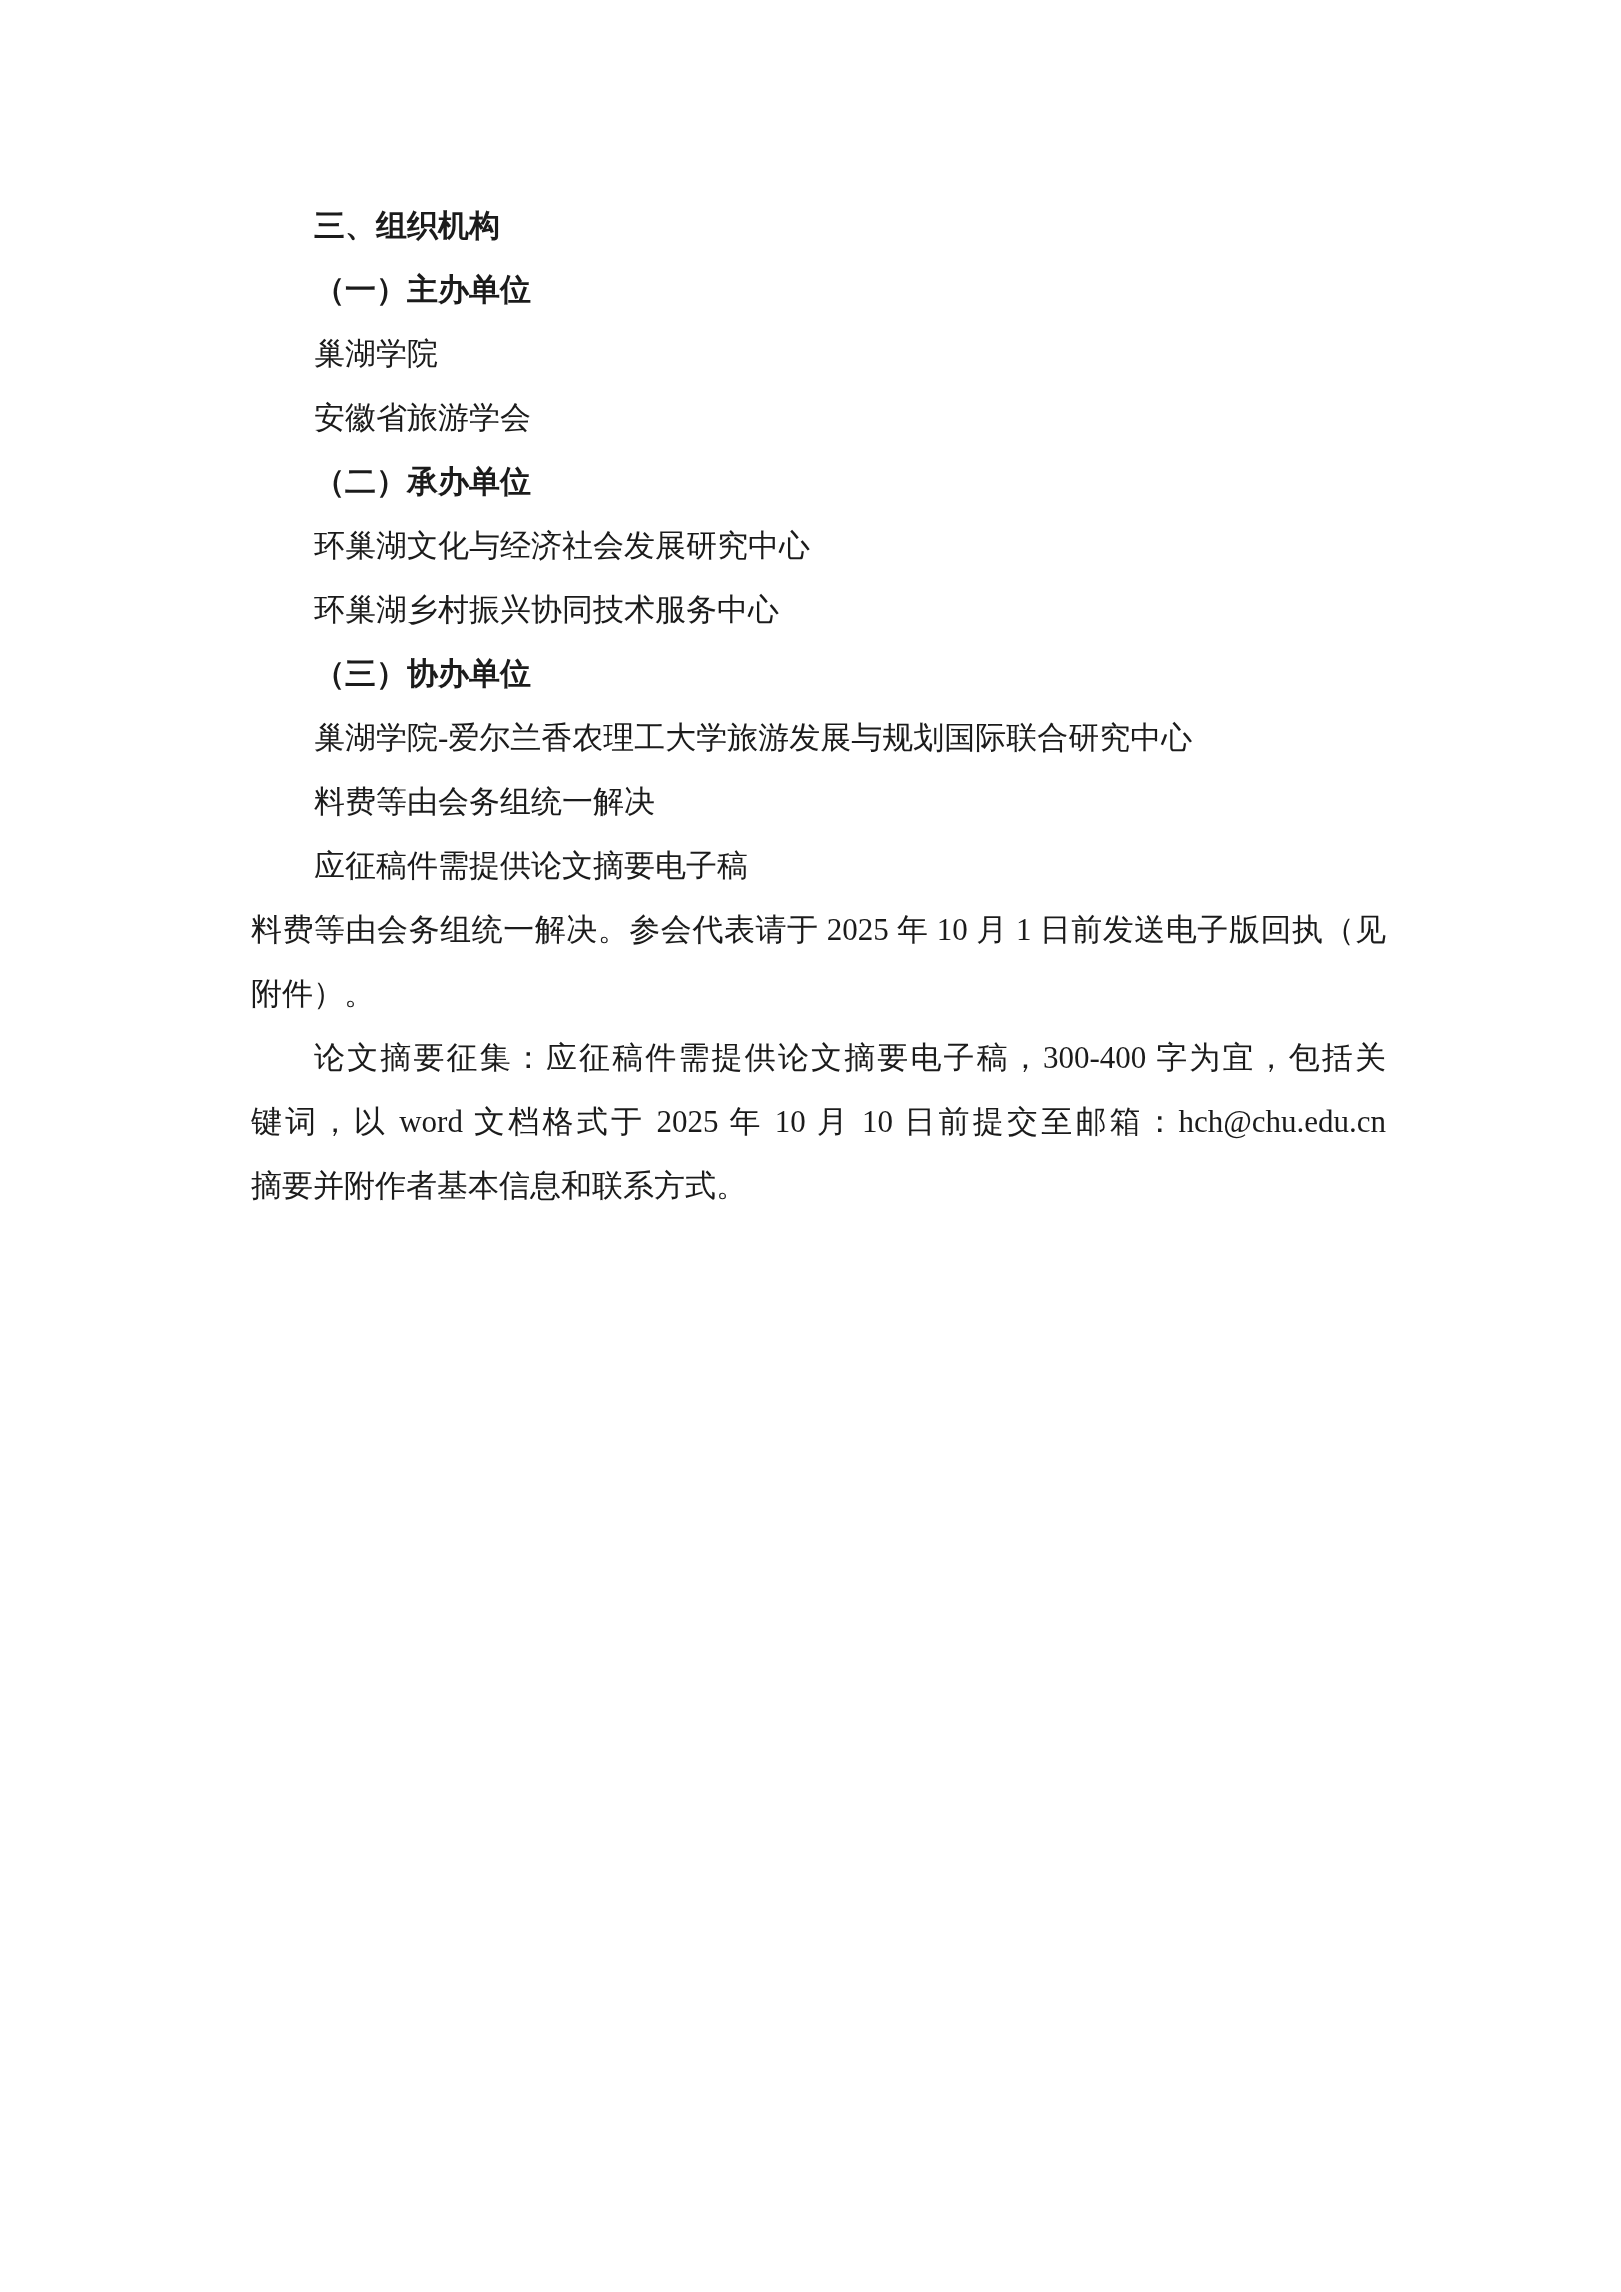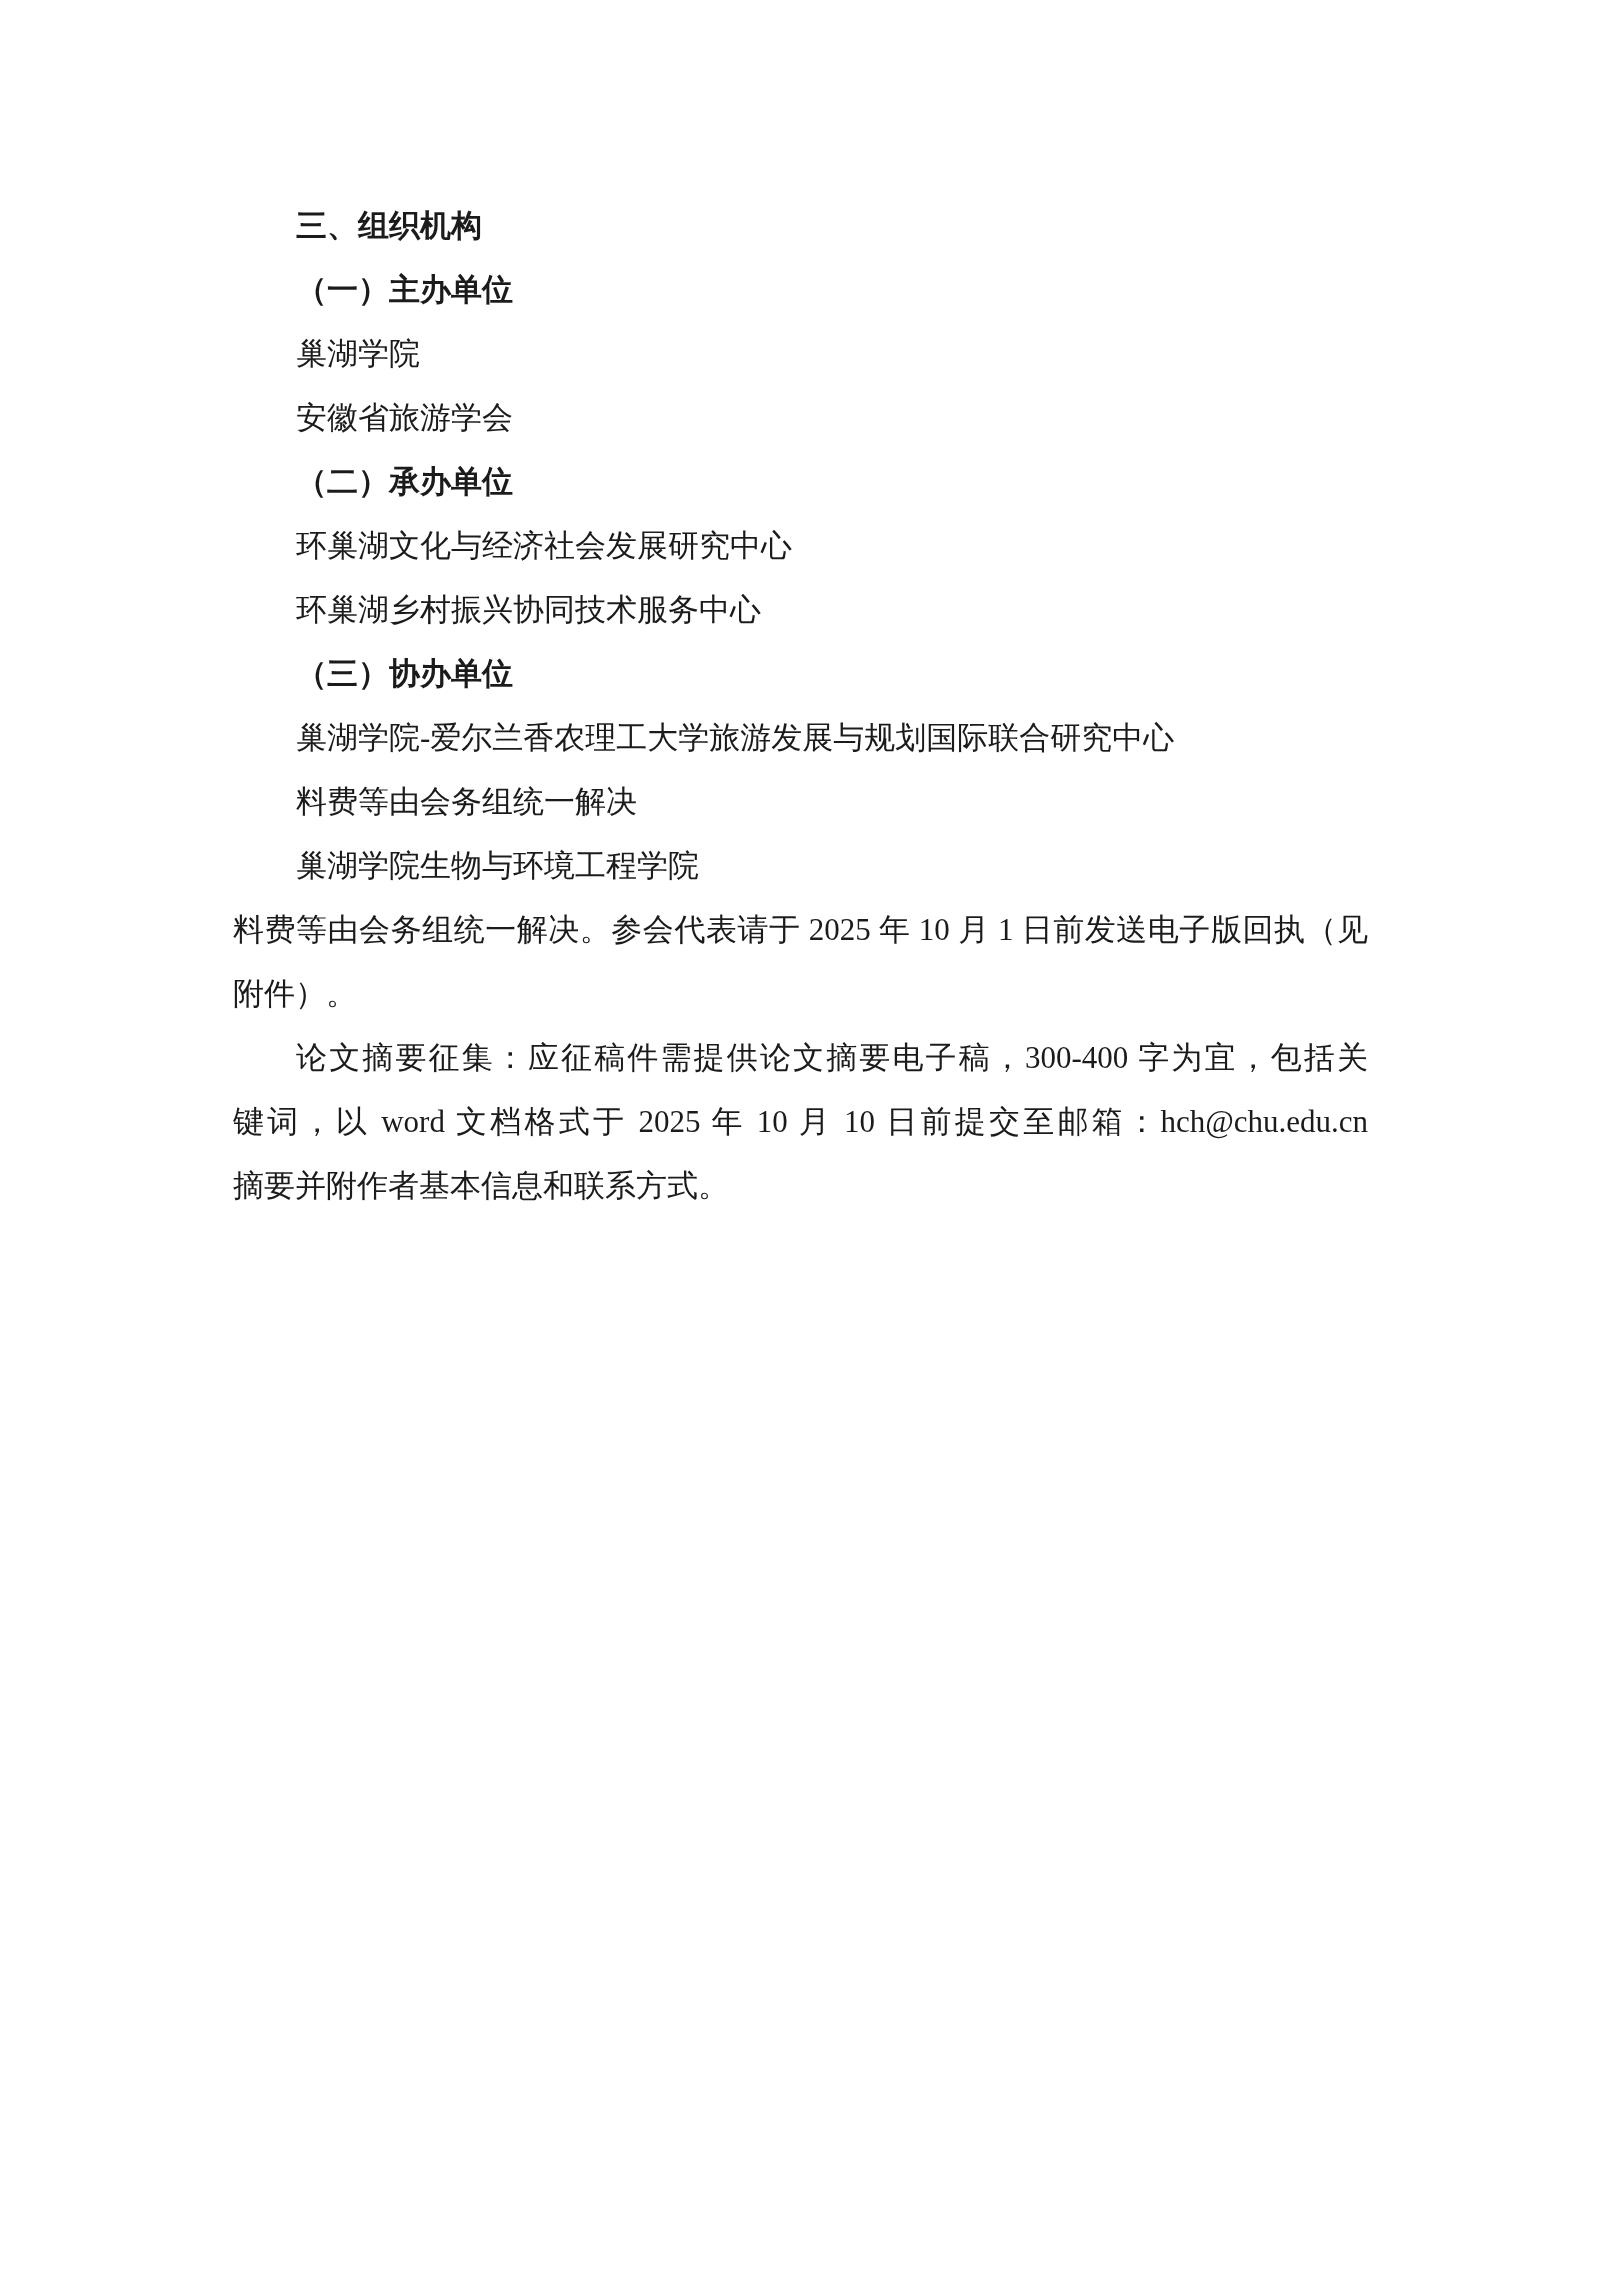--- a/index.html
+++ b/index.html
@@ -10,21 +10,21 @@
     position: relative;
     width: 1621px;
     height: 2293px;
     background: #ffffff;
     color: #1b1b1b;
     overflow: hidden;
     font-family: "Liberation Serif", "DejaVu Serif", serif;
   }
   .content {
     position: absolute;
-    left: 233px;
+    left: 251px;
     top: 194px;
     width: 1135px;
   }
   .line {
     height: 64px;
     line-height: 64px;
     font-size: 31px;
     white-space: nowrap;
     letter-spacing: 0;
   }
@@ -49,21 +49,21 @@
     <div class="line h1 indent">三、组织机构</div>
     <div class="line h2 indent">（一）主办单位</div>
     <div class="line indent">巢湖学院</div>
     <div class="line indent">安徽省旅游学会</div>
     <div class="line h2 indent">（二）承办单位</div>
     <div class="line indent">环巢湖文化与经济社会发展研究中心</div>
     <div class="line indent">环巢湖乡村振兴协同技术服务中心</div>
     <div class="line h2 indent">（三）协办单位</div>
     <div class="line indent">巢湖学院-爱尔兰香农理工大学旅游发展与规划国际联合研究中心</div>
     <div class="line indent">料费等由会务组统一解决</div>
-    <div class="line indent">巢湖学院生物与环境工程学院</div>
+    <div class="line indent">应征稿件需提供论文摘要电子稿</div>
 
     <div class="line jf">料费等由会务组统一解决。参会代表请于 2025 年 10 月 1 日前发送电子版回执（见</div>
     <div class="line">附件）。</div>
 
     <div class="line jf indent">论文摘要征集：应征稿件需提供论文摘要电子稿，300-400 字为宜，包括关</div>
     <div class="line jf">键词，以 word 文档格式于 2025 年 10 月 10 日前提交至邮箱：hch@chu.edu.cn</div>
     <div class="line">摘要并附作者基本信息和联系方式。</div>
 
   </div>
 </div>

